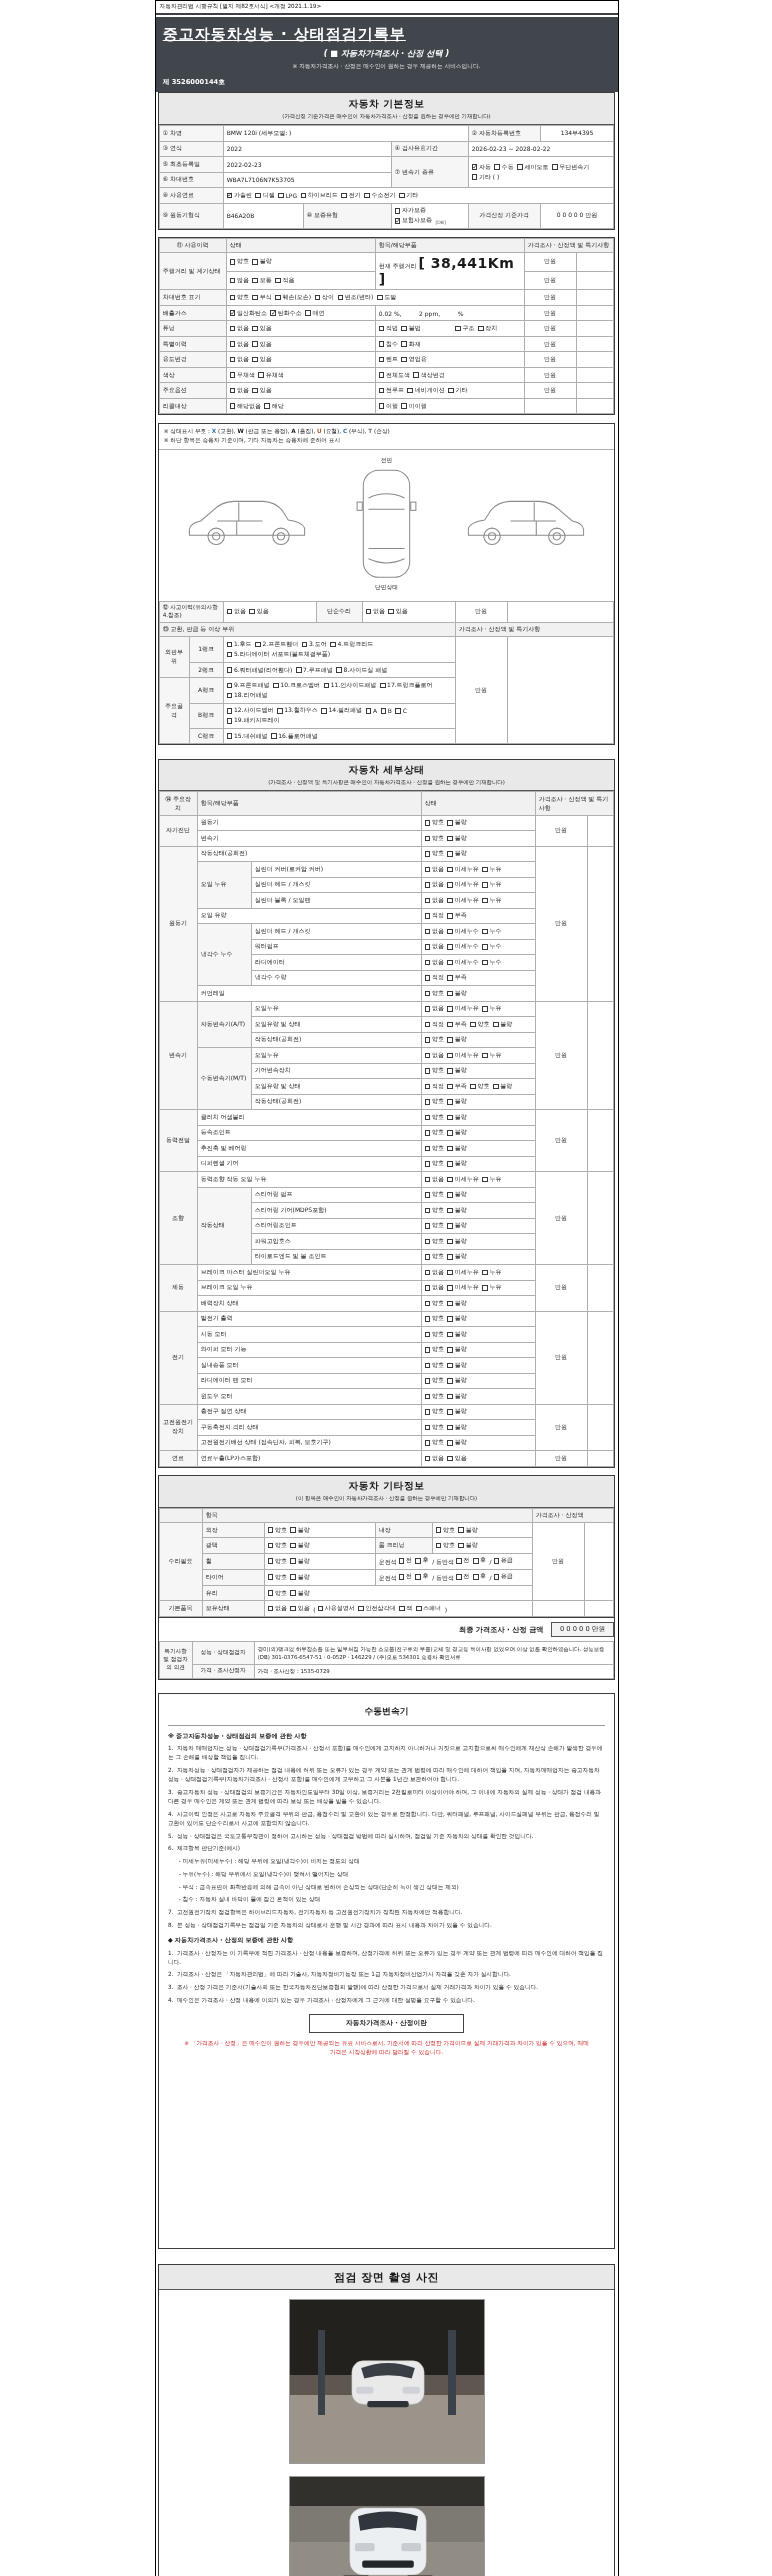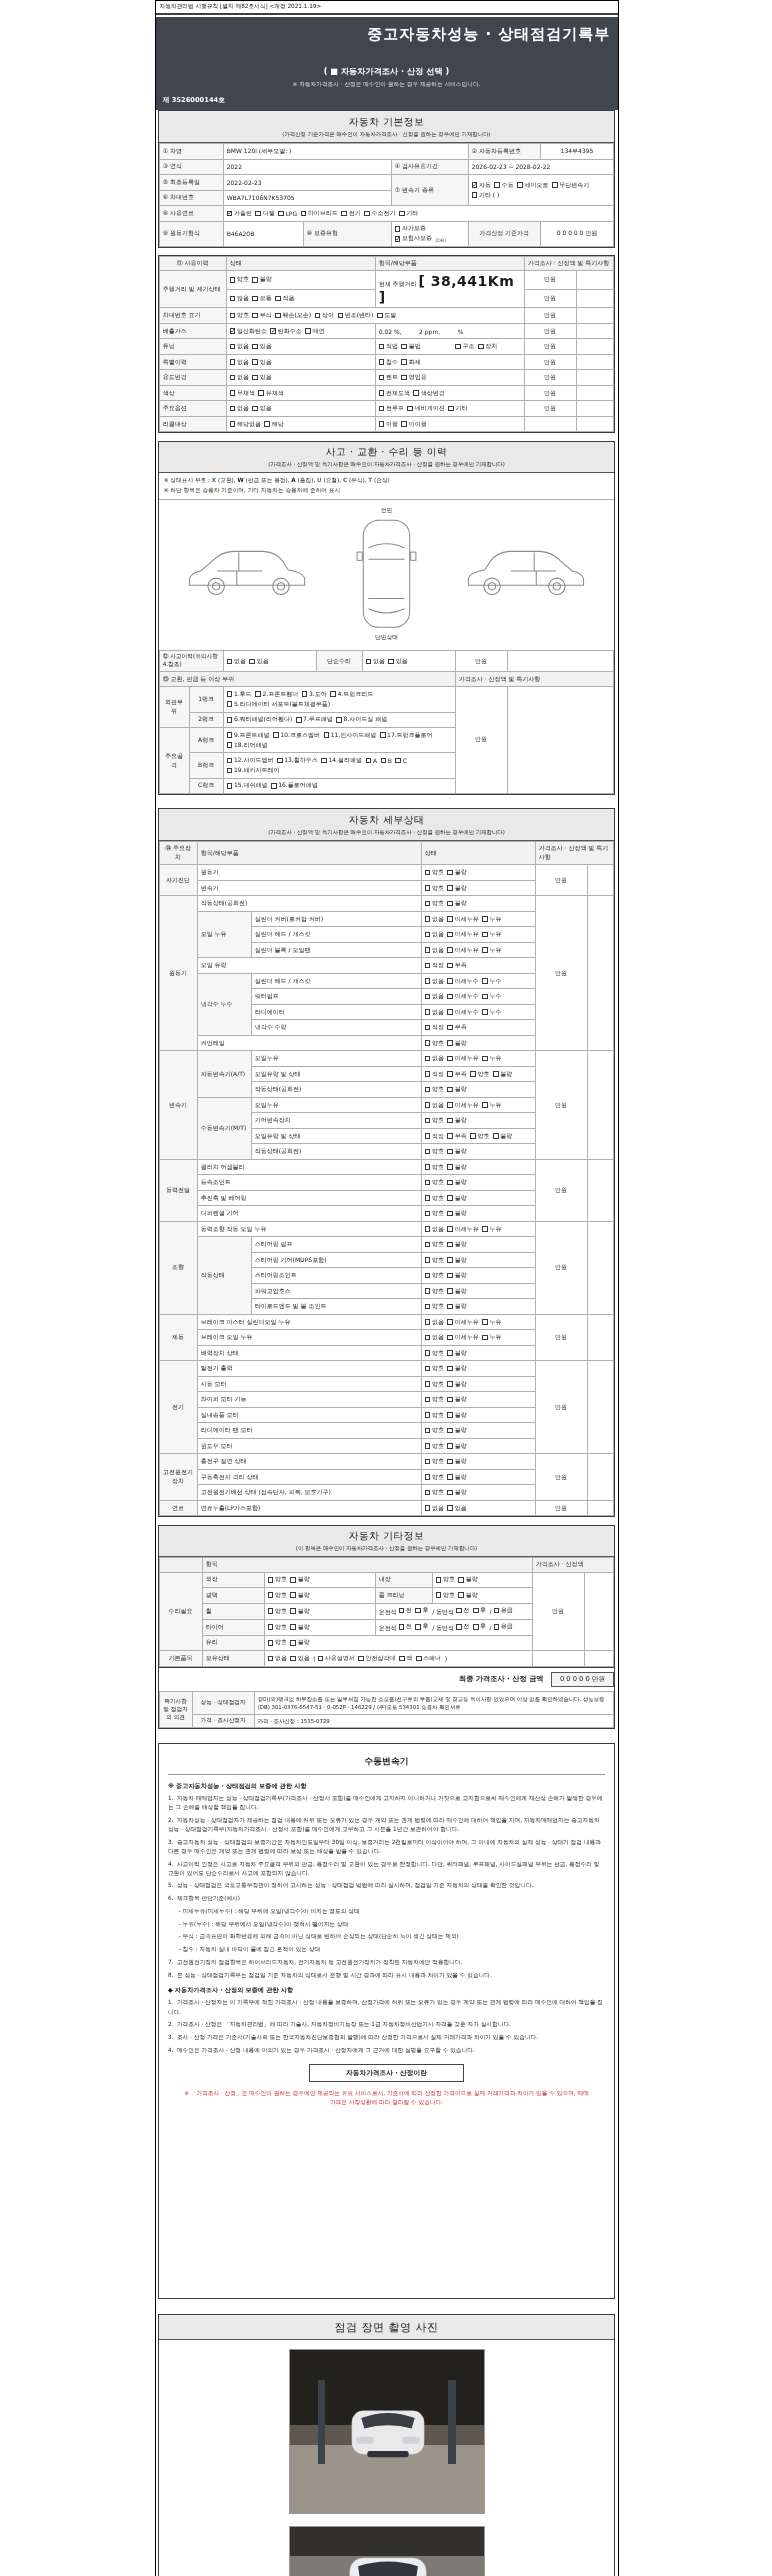--- a/index.html
+++ b/index.html
@@ -5,28 +5,28 @@
   * { margin:0; padding:0; box-sizing:border-box; }
   body { width:773px; height:2576px; overflow:hidden; background:#fff;
          font-family:"DejaVu Sans", sans-serif; color:#1a1a1a; }
   .page { width:464px; margin:0 auto; border-left:1px solid #000; border-right:1px solid #000;
           border-top:1px solid #000; border-bottom:1px solid #000; min-height:2575px; background:#fff;
           padding:0 0 10.3px 0; }
   .formref { font-size:5.7px; padding:2.1px 4.1px 1.5px; color:#111; }
   .rule { height:2.6px; background:#3c4046; }
   
   .darkband { background:#41464d; color:#fff; padding:8.2px 7.2px 5.2px; margin-top:1.5px; }
-  .darkband .t { text-align:right; font-size:15px; font-weight:bold; letter-spacing:1px; }
-  .darkband .s { text-align:center; font-size:8.2px; font-weight:bold; margin-top:22px; }
+  .darkband .t { text-align:left; font-size:15px; font-weight:bold; letter-spacing:1px;text-decoration:underline; }
+  .darkband .s { text-align:center; font-size:8.2px; font-weight:bold; margin-top:4px;font-style:italic; }
   .darkband .n { text-align:center; font-size:5.7px; color:#e6e6e6; margin-top:4.1px; }
   .darkband .rec { font-size:6.7px; font-weight:bold; margin-top:7.2px; }
   
   .sec { border:1px solid #3c3c3c; margin:0 2.1px 7.2px; background:#fff; }
   .secband { background:#e9e9e9; text-align:center; padding:4.6px 2.1px 4.1px; border-bottom:0.8px solid #555; }
-  .sectitle { font-size:9.8px; font-weight:normal; letter-spacing:0.5px; }
+  .sectitle { font-size:9.8px; font-weight:bold; letter-spacing:0.5px; }
   .secnote { font-size:5.4px; margin-top:2.1px; color:#222; }
   table { border-collapse:collapse; width:100%; table-layout:fixed; }
   td { border:0.5px solid #b0b0b0; padding:2.1px 3.1px; font-size:6px; vertical-align:middle;
        word-break:break-all; }
   tr { height:15.5px; }
   .lab { background:#f6f6f6; }
   .hd  { background:#f1f1f1; font-weight:normal; }
   .ctr { text-align:center; }
   .price { text-align:center; color:#333; }
   .opt { display:inline-flex; align-items:center; margin:0.5px 3.6px 0.5px 0; white-space:nowrap; }
@@ -379,24 +379,20 @@
                 <span class="olbl">미이행</span>
               </span></td>
         <td class="price"></td>
         <td></td>
       </tr>
     </tbody>
       </table>
   </div>
 
   <div class="sec">
-    <div class="secband">
-      <div class="sectitle">사고 · 교환 · 수리 등 이력</div>
-      <div class="secnote">(가격조사 · 산정액 및 특기사항은 매수인이 자동차가격조사 · 산정을 원하는 경우에만 기재합니다)</div>
-    </div>
     <div class="legend">
       <div><span>※ 상태표시 부호 : </span><span class="c-x">X</span> (교환), <b>W</b> (판금 또는 용접), <b>A</b> (흠집), <span class="c-u">U</span> (요철), <span class="c-x">C</span> (부식), <b style="color:#777;">T</b> (손상)</div>
       <div>※ 하단 항목은 승용차 기준이며, 기타 자동차는 승용차에 준하여 표시</div>
     </div>
 
     <div class="diagwrap">
       <div class="diag">
         <svg width="129" height="72" viewBox="0 0 250 140">
           <g fill="none" stroke="#8a8a8a" stroke-width="2">
             <path d="M14 92 L14 80 Q16 68 36 64 L64 40 Q76 28 100 26 L158 26 Q184 28 196 46 L206 62 Q234 66 238 78 L238 92 Z"></path>

